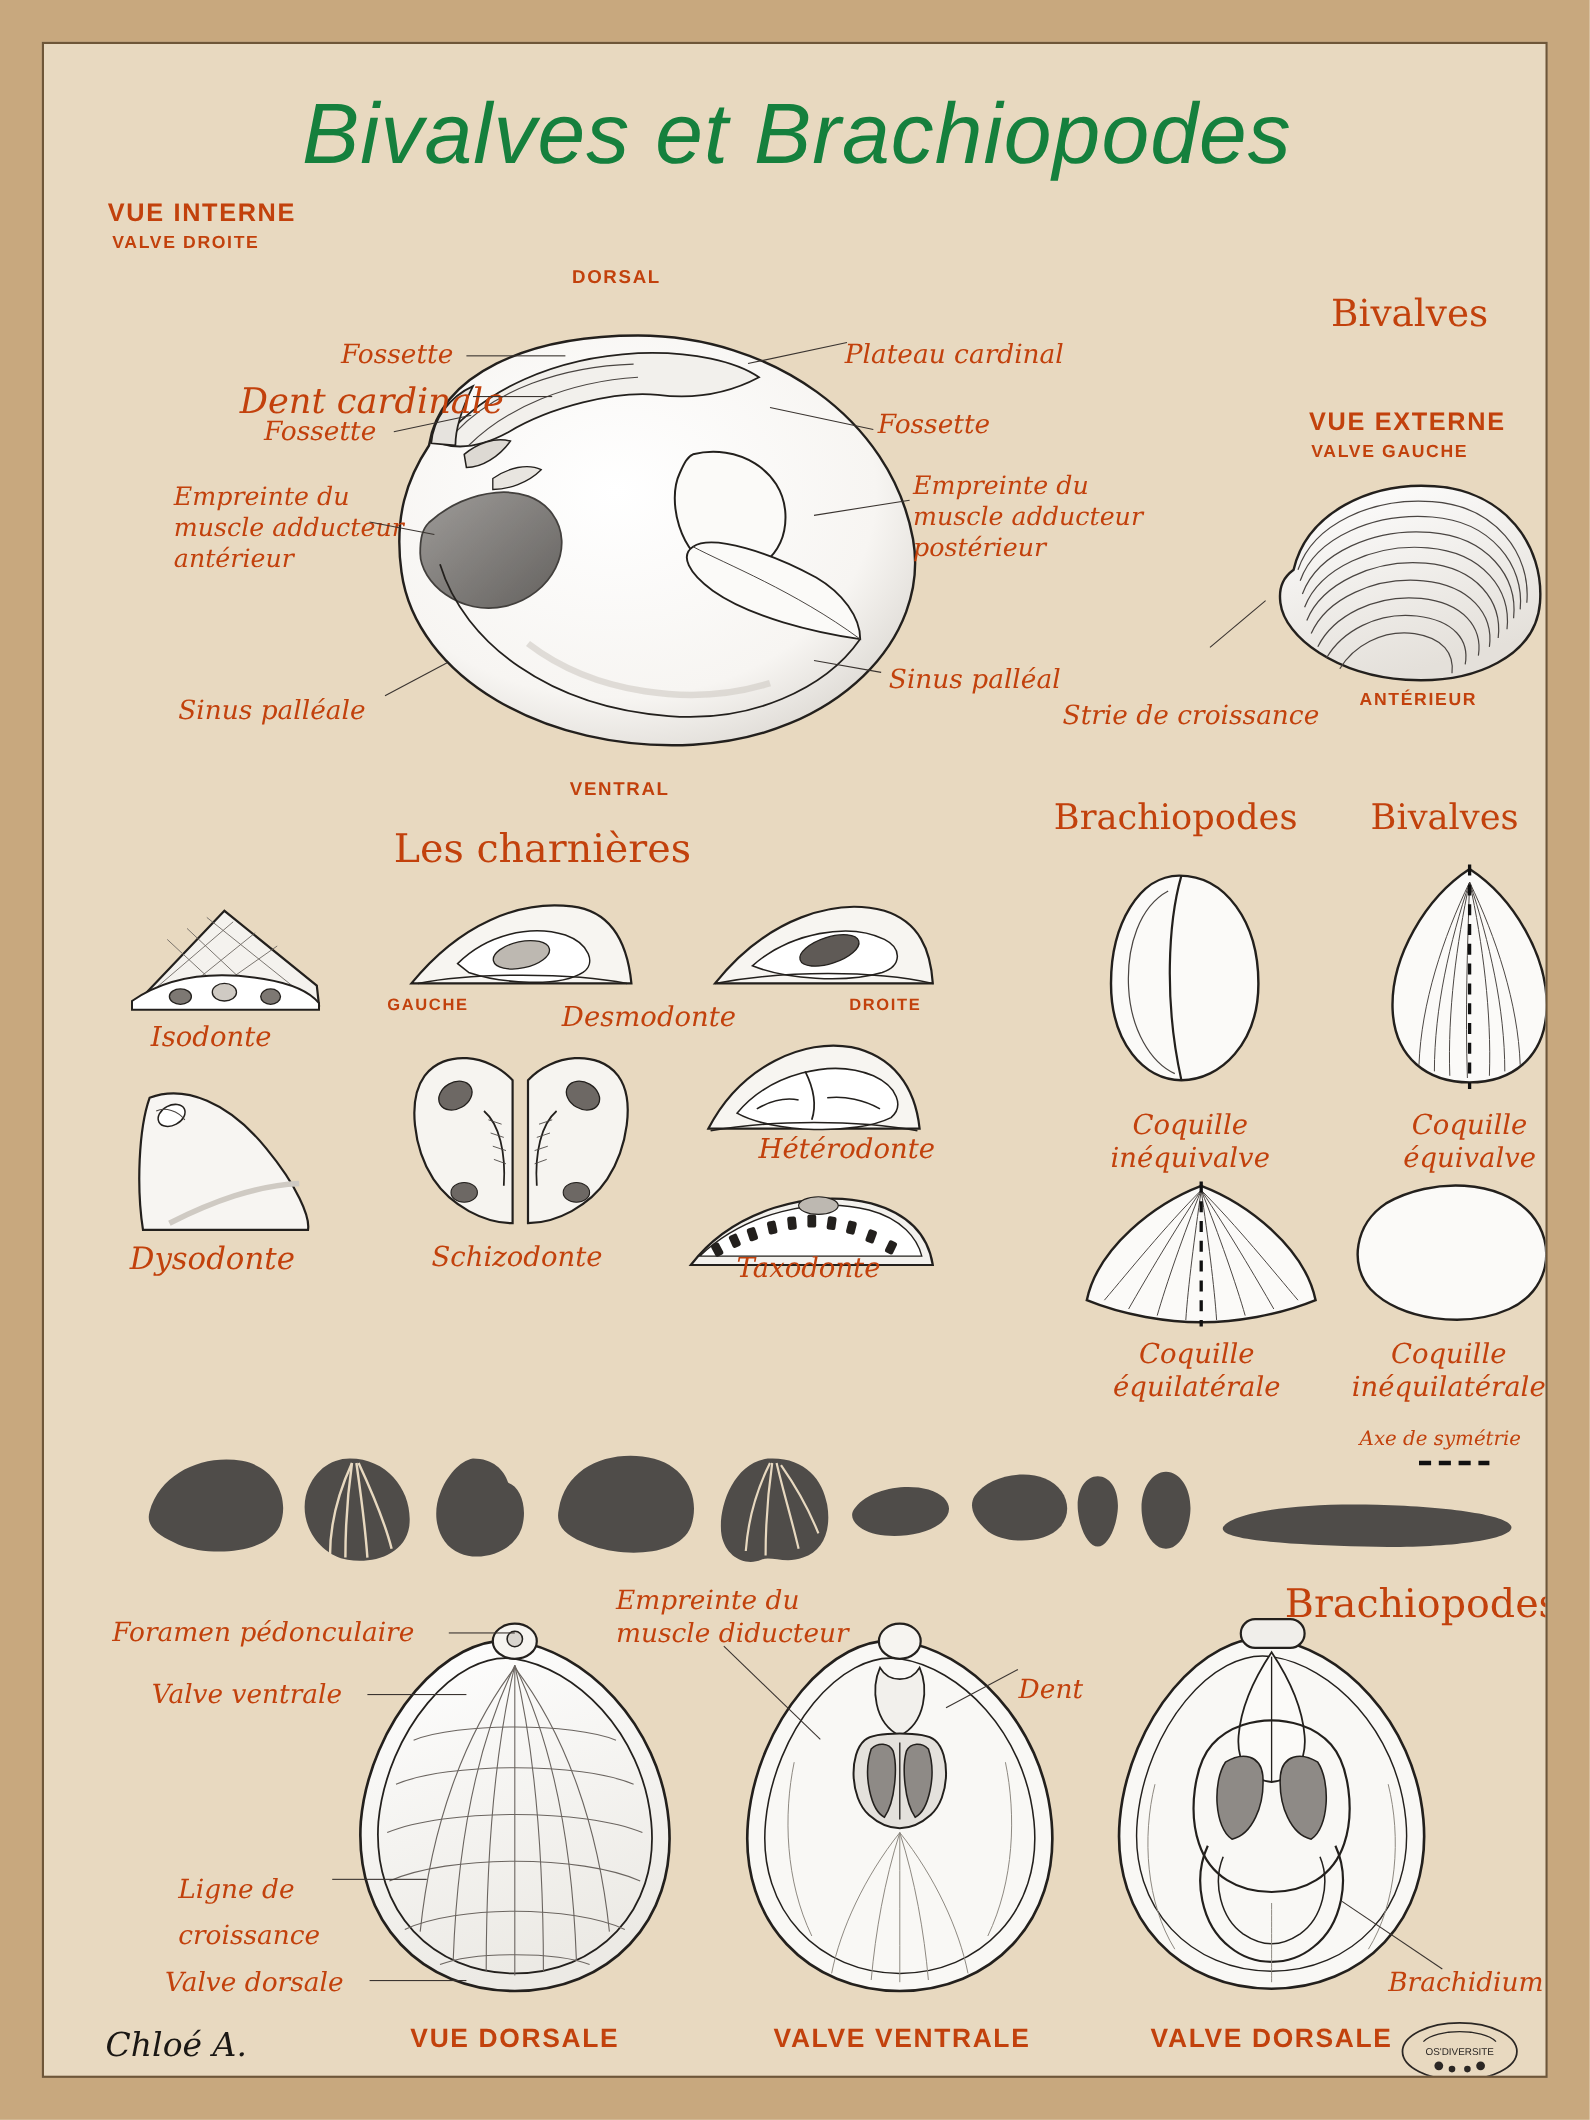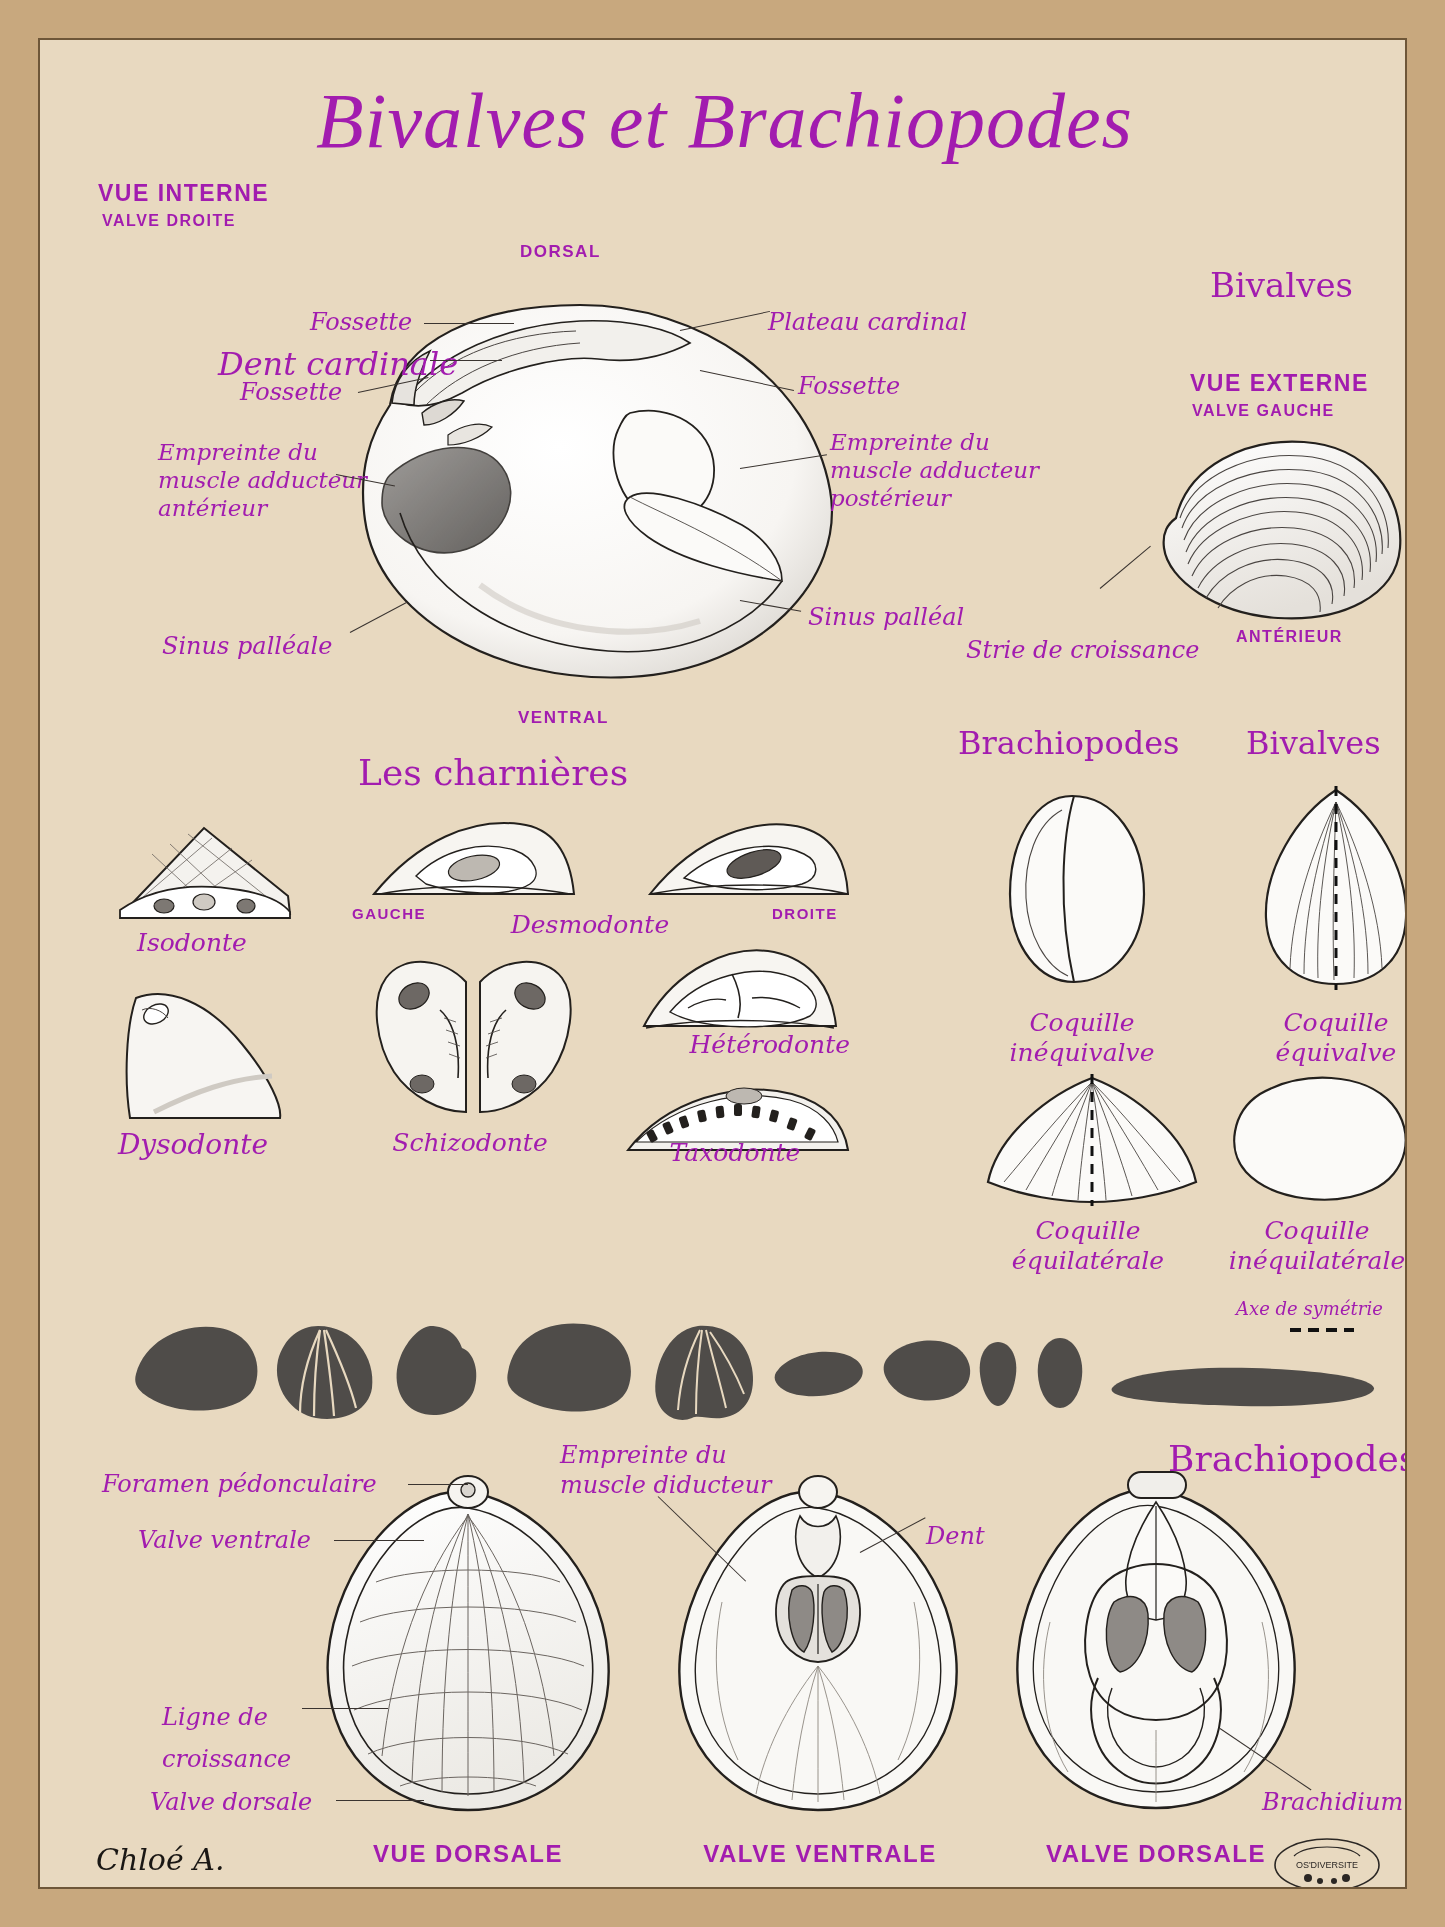--- a/index.html
+++ b/index.html
@@ -19,31 +19,31 @@
     overflow:hidden;
   }
   .script{font-family:"DejaVu Serif", serif;font-style:italic;}
   .bold-label{
     font-family:"Liberation Sans", sans-serif;
     font-weight:bold;
     letter-spacing:1.5px;
     color:#1c1a18;
   }
   .orange{color:#c0622c;font-family:"DejaVu Serif",serif;}
-  .lbl{position:absolute;color:#a21caf;}
+  .lbl{position:absolute;color:#c2410c;}
   .leader{position:absolute;background:#3a3430;height:1px;transform-origin:left center;}
   .cap{position:absolute;text-align:center;}
 
   
   #title{
     position:absolute;left:0;top:36px;width:1369px;text-align:center;
-    font-family:Liberation Serif, serif;
+    font-family:Liberation Sans, sans-serif;
     font-style:italic;
     font-size:78px;
-    color:#a21caf;
+    color:#15803d;
     letter-spacing:1px;
     white-space:nowrap;
   }
   
   svg{display:block;overflow:visible;}
 </style>
 </head>
 <body>
 
 <div id="poster">

